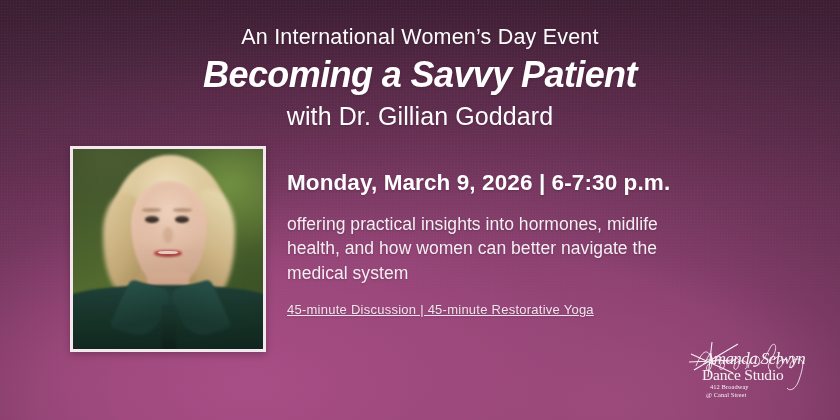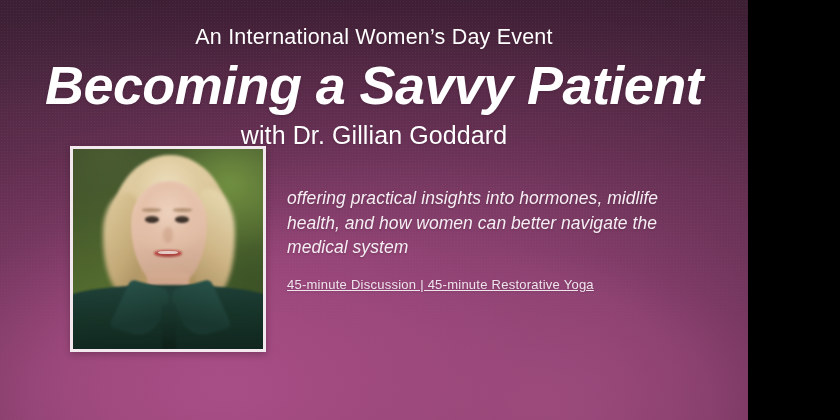--- a/index.html
+++ b/index.html
@@ -8,21 +8,21 @@
   html, body {
     width:840px; height:420px;
     overflow:hidden;
     background:#000;
     font-family:"Liberation Sans", sans-serif;
   }
 
   
   .flyer {
     position:relative;
-    width:748px; height:420px;
+    width:840px; height:420px;
     overflow:hidden;
     background:#15803d;
     isolation:isolate;
   }
 
   
   .bg-base {
     position:absolute; inset:0;
     background:
       radial-gradient(ellipse 58% 62% at 30% 92%, #a84e86 0%, #a04a7f 28%, rgba(150,66,110,0) 72%),
@@ -63,21 +63,21 @@
   .eyebrow {
     font-size:21.5px;
     font-weight:400;
     letter-spacing:.2px;
     color:#ffffff;
     line-height:1.1;
     text-shadow:0 1px 2px rgba(60,24,48,.35);
   }
   .title {
     margin-top:6px;
-    font-size:54px;
+    font-size:36px;
     font-weight:bold;
     font-style:italic;
     letter-spacing:-0.6px;
     color:#ffffff;
     line-height:1.08;
     text-shadow:0 1px 3px rgba(60,24,48,.40);
   }
   .subtitle {
     margin-top:8px;
     font-size:25px;
@@ -205,21 +205,20 @@
     font-weight:bold;
     color:#ffffff;
     letter-spacing:.1px;
     line-height:1.15;
     text-shadow:0 1px 2px rgba(60,24,48,.35);
     white-space:nowrap;
   }
   .blurb {
     margin-top:16px;
     font-size:17.5px;
-    font-style:italic;
     font-weight:400;
     color:#f6eef3;
     line-height:1.40;
     letter-spacing:.05px;
     max-width:428px;
     text-shadow:0 1px 2px rgba(60,24,48,.28);
   }
   .format-line {
     margin-top:17px;
     font-size:13px;
@@ -302,18 +301,37 @@
       <div class="ph-neck"></div>
       <div class="ph-shirt"></div>
       <div class="ph-collar-l"></div>
       <div class="ph-collar-r"></div>
       <div class="ph-placket"></div>
       <div class="ph-soft"></div>
     </div>
   </div>
 
   <div class="details">
+    <div class="date-line">Monday, March 9, 2026 | 6-7:30 p.m.</div>
     <div class="blurb">offering practical insights into hormones, midlife health, and how women can better navigate the medical system</div>
     <div class="format-line">45-minute Discussion | 45-minute Restorative Yoga</div>
   </div>
 
+  <div class="logo">
+    <svg viewBox="0 0 138 72" xmlns="http://www.w3.org/2000/svg" aria-hidden="true">
+
+      <path class="lg-star" d="M8,30 L52,4 M5,14 L47,33 M26,2 L22,37 M3,22 L49,20"></path>
+
+      <g class="logo-script">
+        <path d="M10,26 C16,10 22,8 25,18 C27,26 24,32 21,30 C19,28 22,22 30,20 C36,18 40,22 38,27 C36,31 33,30 34,26 C35,21 41,19 45,23"></path>
+        <path d="M46,22 C50,16 54,18 53,24 C52,29 49,31 48,28 C47,24 52,20 58,21 C62,22 62,28 59,29"></path>
+        <path d="M62,28 C64,18 68,14 72,17 C76,20 72,27 67,26 C72,28 78,20 84,8 C88,0 92,6 88,14 C84,22 80,26 84,30"></path>
+        <path d="M88,20 C92,14 98,16 97,22 C96,27 92,30 91,27 C90,22 96,18 102,20"></path>
+        <path d="M103,19 C106,14 110,16 109,22 C108,27 104,30 104,26 C104,21 110,17 115,20 C118,22 117,28 113,40 C110,49 104,52 101,48"></path>
+      </g>
+      <text class="lg-name" x="18" y="24">Amanda Selwyn</text>
+      <text class="lg-studio" x="16" y="40">Dance Studio</text>
+      <text class="lg-addr" x="24" y="49">412 Broadway</text>
+      <text class="lg-addr" x="20" y="57">@ Canal Street</text>
+    </svg>
+  </div>
 
 </div>
 
 </body></html>

